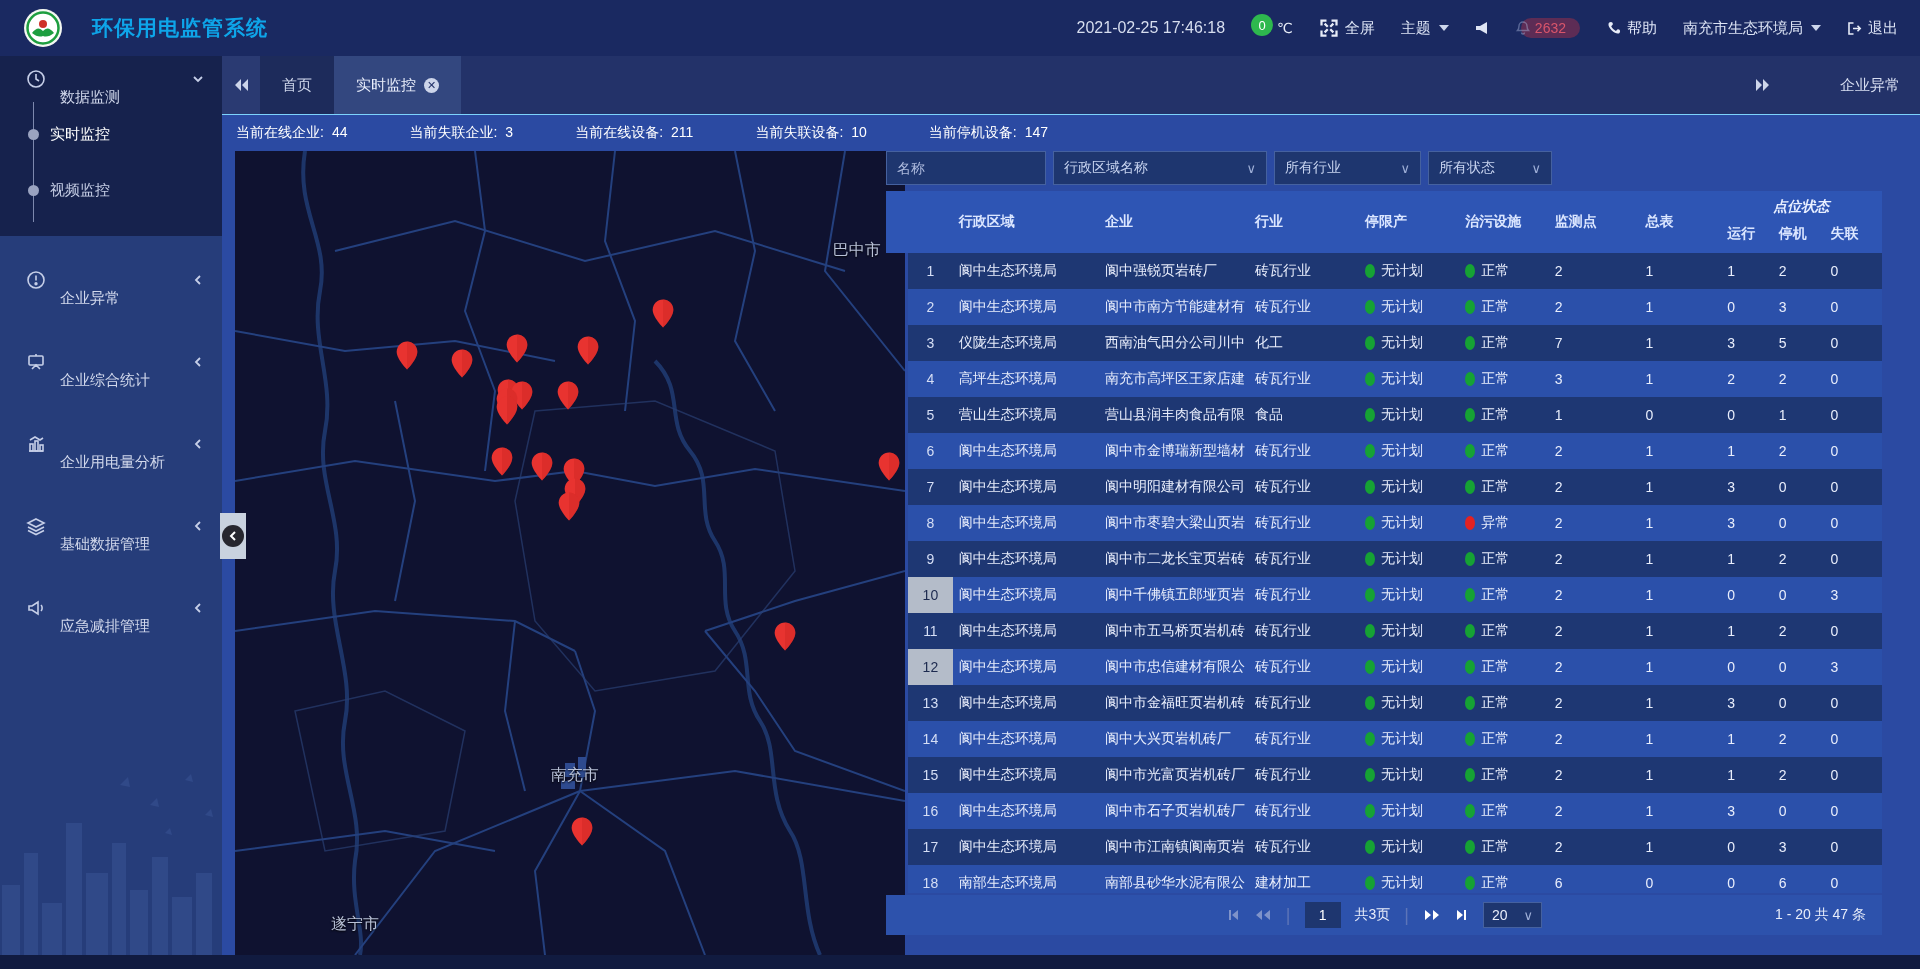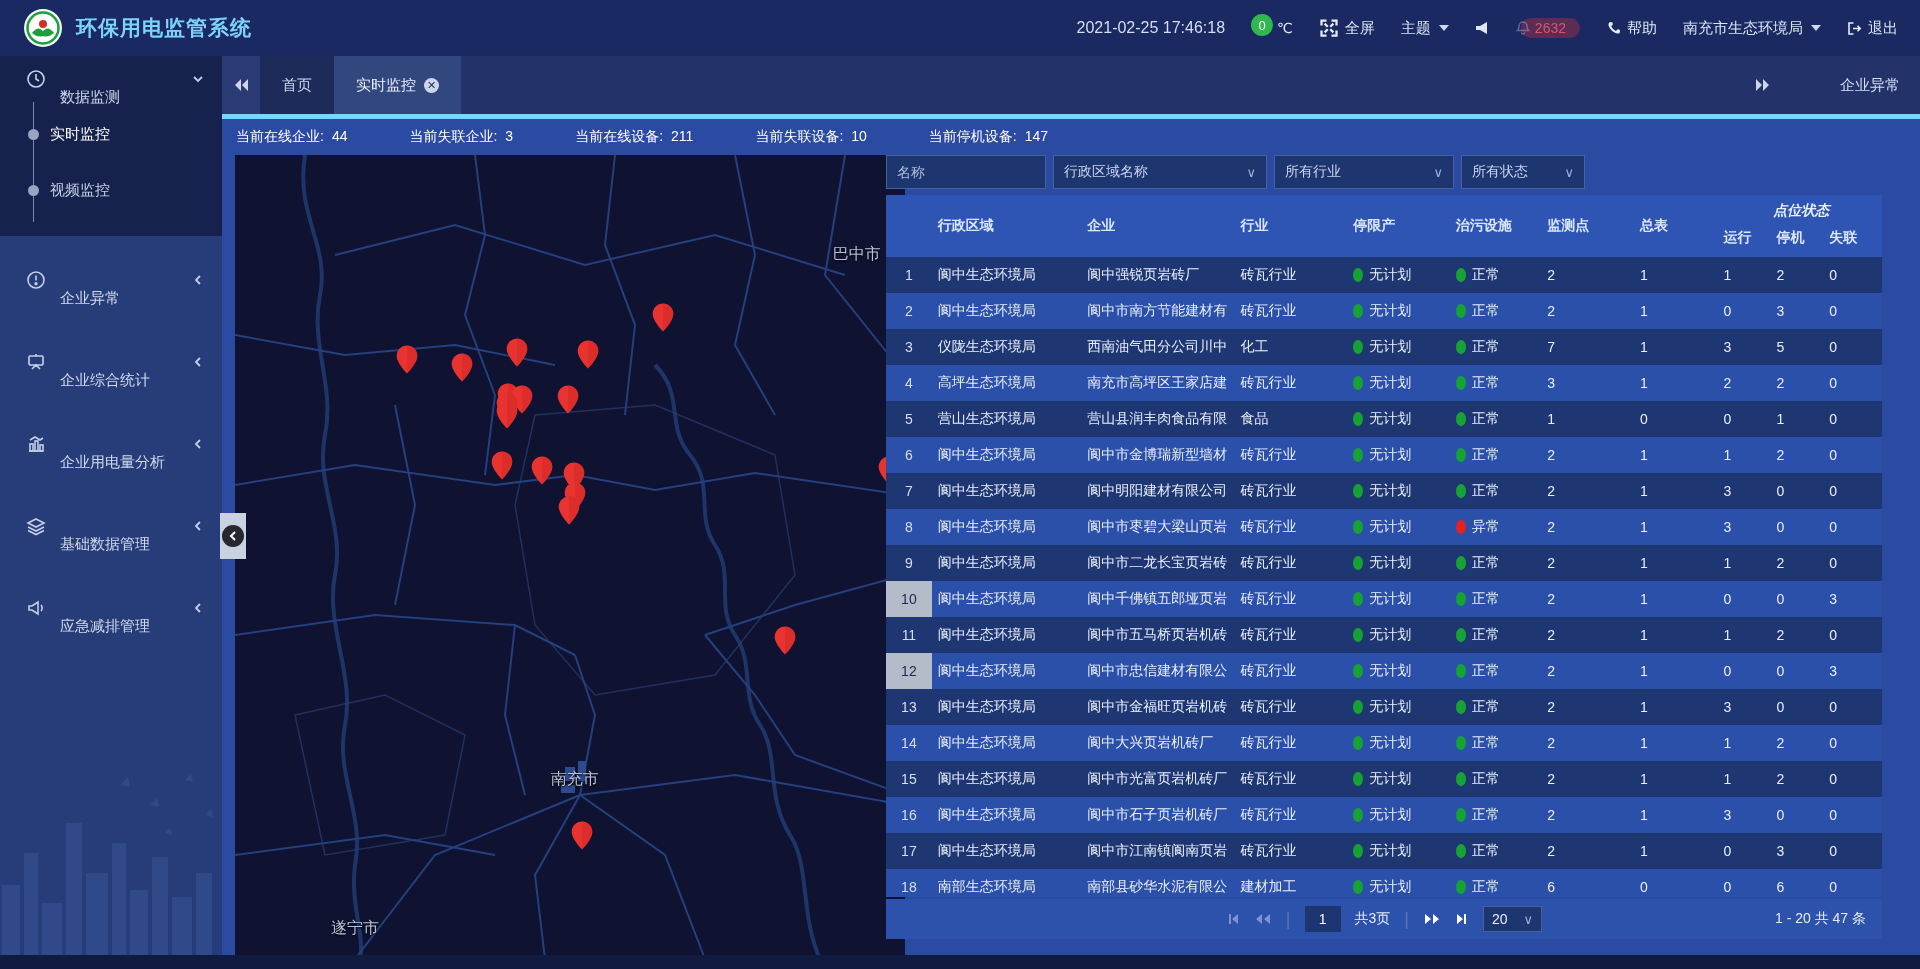--- a/index.html
+++ b/index.html
@@ -2,21 +2,21 @@
 <html><head>
 <meta charset="utf-8">
 <style>
   * { margin:0; padding:0; box-sizing:border-box; }
   html,body { width:1920px; height:969px; overflow:hidden; }
   body { font-family:"Liberation Sans","DejaVu Sans",sans-serif; background:#111b40; position:relative; color:#eef2ff; }
 
   
   #header { position:absolute; left:0; top:0; width:1920px; height:56px; background:#1a2961; display:flex; align-items:center; z-index:30; }
   .logo-wrap { margin-left:24px; width:38px; height:38px; border-radius:50%; background:#f4f8f2; display:flex; align-items:center; justify-content:center; }
-  .app-title { margin-left:14px; font-size:21px; font-weight:bold; color:#7dd3fc; letter-spacing:1px; }
+  .app-title { margin-left:30px; font-size:21px; font-weight:bold; color:#0ea5e9; letter-spacing:1px; }
   .header-right { margin-left:auto; display:flex; align-items:center; gap:26px; padding-right:22px; font-size:15px; color:#dde4f5; }
   .datetime { font-size:16px; color:#d7deef; }
   .temp-wrap { display:flex; align-items:flex-start; gap:4px; }
   .temp-circle { width:22px; height:22px; border-radius:50%; background:#2eb84e; color:#fff; font-size:13px; display:flex; align-items:center; justify-content:center; margin-top:-6px; }
   .temp-unit { font-size:14px; color:#e8edf8; }
   .hbtn { display:flex; align-items:center; gap:6px; cursor:pointer; white-space:nowrap; }
   .caret-down { width:0; height:0; border-left:5px solid transparent; border-right:5px solid transparent; border-top:6px solid #cdd6ec; display:inline-block; margin-left:2px; }
   .notif-badge { background:#5d2c55; color:#d9556b; font-size:14px; padding:2px 14px; border-radius:11px; }
   .bell-dim { opacity:.45; margin-right:-16px; }
 
@@ -41,40 +41,40 @@
   
   #tabbar { position:absolute; left:222px; top:56px; width:1698px; height:58px; background:#233269; display:flex; align-items:stretch; z-index:10; }
   .tab-scroll-btn { width:38px; display:flex; align-items:center; justify-content:center; background:#2a3a72; cursor:pointer; }
   .tab { display:flex; align-items:center; gap:8px; padding:0 22px; font-size:15px; color:#cdd5ea; cursor:pointer; }
   .tab.inactive { background:#1d2b5b; }
   .tab.active { background:#33477f; color:#e9eefb; }
   .tab-close { width:15px; height:15px; border-radius:50%; background:#cdd5ea; color:#233269; font-size:11px; line-height:15px; text-align:center; font-weight:bold; }
   .tabbar-right { margin-left:auto; display:flex; align-items:center; gap:70px; padding-right:20px; color:#d6ddf0; font-size:15px; }
 
   
-  #content { position:absolute; left:222px; top:114px; width:1698px; height:841px; background:#2b4aa2; border-top:5px solid #7dd3fc; }
+  #content { position:absolute; left:222px; top:114px; width:1698px; height:841px; background:#2b4aa2; border-top:1px solid #7dd3fc; }
   #statsbar { height:36px; display:flex; align-items:center; gap:62px; padding-left:14px; font-size:14px; color:#ffffff; }
   .stat-item { display:flex; gap:8px; white-space:nowrap; }
 
   
   #map { position:absolute; left:13px; top:36px; width:670px; height:804px; background:#0f1230; overflow:hidden; cursor:grab; }
   #map svg.roads { position:absolute; left:0; top:0; }
   .city-label { position:absolute; transform:translate(-50%,-50%); color:#b9c2d8; font-size:16px; white-space:nowrap; text-shadow:0 1px 2px #000; }
   .pin { position:absolute; transform:translate(-50%,-78%); }
 
   
   #rightpanel { position:absolute; left:664px; top:36px; width:996px; height:804px; display:flex; flex-direction:column; }
   #filters { display:flex; gap:7px; height:34px; flex:0 0 34px; }
   .f-box { background:#1e366f; border:1px solid #45619f; height:34px; display:flex; align-items:center; padding:0 10px; font-size:14px; color:#c8d4f0; }
   .f-box input { background:transparent; border:none; outline:none; color:#e6ecfb; font-size:14px; width:100%; font-family:inherit; }
   .f-box input::placeholder { color:#aebbde; }
   .f-sel { justify-content:space-between; cursor:pointer; }
   .sel-caret { color:#9fb0d8; font-size:13px; margin-left:10px; }
 
-  .tgrid { display:grid; grid-template-columns:4.6% 15% 15.4% 11.3% 10.3% 9.2% 9.3% 8.4% 5.3% 5.3% 1fr; }
+  .tgrid { display:grid; grid-template-columns:4.6% 15% 15.4% 11.3% 10.3% 9.2% 9.3% 8.4% 5.3% 5.3% 1fr;margin-left:22px; }
   #thead { margin-top:6px; position:relative; height:62px; flex:0 0 62px; background:#2e55b4; font-size:14px; font-weight:600; color:#dbe6ff; }
   #thead .th { display:flex; align-items:center; height:62px; padding-left:6px; }
   #thead .th.idx { justify-content:center; padding-left:0; }
   #thead .th.sub { align-items:flex-end; padding-bottom:10px; }
   #thead .group-label { position:absolute; top:7px; right:0; width:16.2%; text-align:center; font-style:italic; font-weight:bold; color:#e8efff; }
 
   #tbody { flex:0 0 640px; height:640px; overflow:hidden; }
   .t-row { height:36px; font-size:14px; color:#e9eefc; cursor:pointer; }
   .t-row:nth-of-type(odd) { background:#1e3773; }
   .t-row:nth-of-type(even) { background:#2b50aa; }
@@ -493,21 +493,21 @@
 
   <div id="rightpanel">
     <div id="filters">
       <div class="f-box" style="width:160px;">
         <input placeholder="名称" style="">
       </div>
       <div class="f-box f-sel" style="width:214px;">
         <span>行政区域名称</span>
         <span class="sel-caret">∨</span>
       </div>
-      <div class="f-box f-sel" style="width:180px;gap:9px;">
+      <div class="f-box f-sel" style="width:147px;gap:9px;">
         <span>所有行业</span>
         <span class="sel-caret">∨</span>
       </div>
       <div class="f-box f-sel" style="width:124px;">
         <span>所有状态</span>
         <span class="sel-caret">∨</span>
       </div>
     </div>
 
     <div id="thead">

